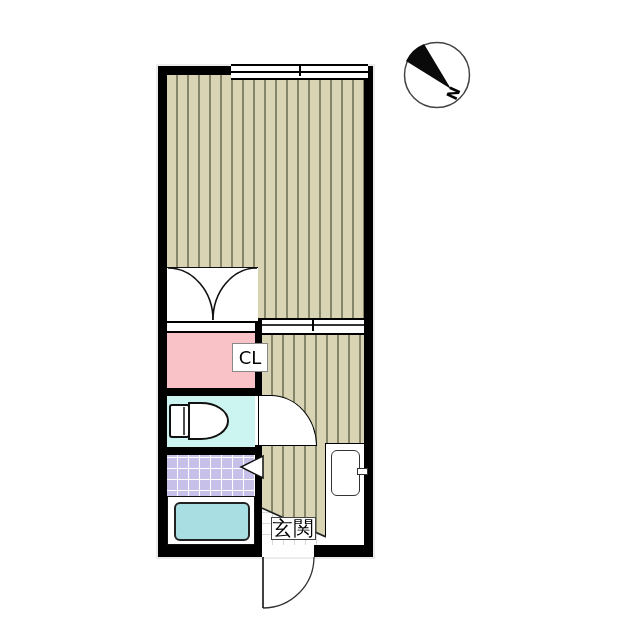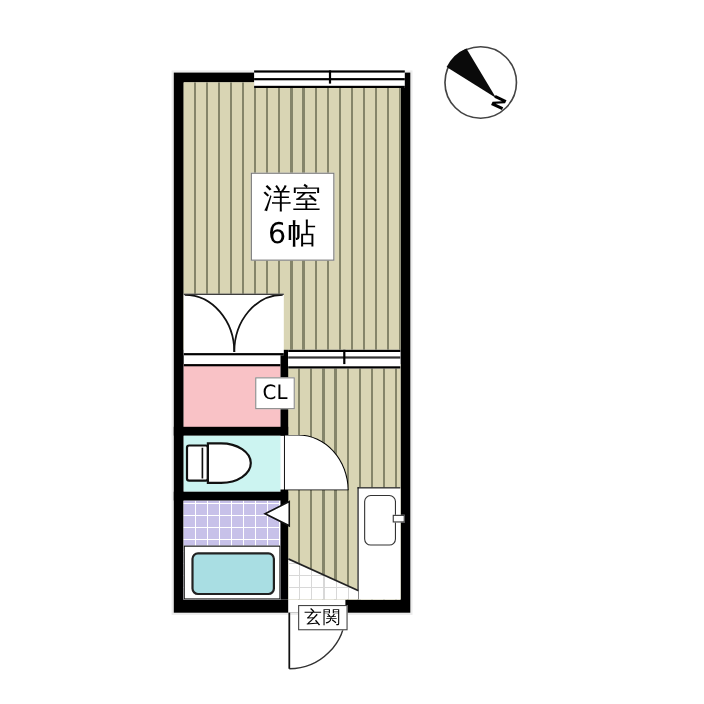--- a/index.html
+++ b/index.html
@@ -86,22 +86,22 @@
   .room-label{
     left:228px;top:157px;width:74px;height:78px;background:#fff;border:1px solid #777;
     display:flex;flex-direction:column;align-items:center;justify-content:center;
     font-size:26px;line-height:1.25;letter-spacing:1px;
   }
   .cl-label{
     left:194px;top:343px;width:34px;height:27px;background:#fff;border:1px solid #888;
     display:flex;align-items:center;justify-content:center;font-size:18px;margin-left:38px;
   }
   .genkan-label{
-    left:271px;top:550px;width:43px;height:21px;background:#fff;border:1px solid #444;
-    display:flex;justify-content:center;font-size:16px;letter-spacing:1px;
+    left:271px;top:517px;width:43px;height:21px;background:#fff;border:1px solid #444;
+    display:flex;align-items:center;justify-content:center;font-size:20px;letter-spacing:1px;
   }
 
   .compass{left:402px;top:40px;width:70px;height:70px;}
 </style>
 </head>
 <body>
 
 <div class="stage">
 
   <div class="abs building"></div>
@@ -168,24 +168,20 @@
   </div>
 
   <div class="abs entry-gap"></div>
   <div class="abs entry-door">
     <svg width="62" height="68" viewBox="0 0 62 68">
       <path d="M56,7 A51,51 0 0 1 5,58" fill="none" stroke="#333" stroke-width="1.3"></path>
       <line x1="5" y1="7" x2="5" y2="58" stroke="#111" stroke-width="1.6"></line>
     </svg>
   </div>
 
-  <div class="abs room-label">
-    <span>洋室</span>
-    <span>6帖</span>
-  </div>
   <div class="abs cl-label">
     <span>CL</span>
   </div>
   <div class="abs genkan-label">
     <span>玄関</span>
   </div>
 
   <div class="abs compass">
     <svg width="70" height="70" viewBox="0 0 70 70">
       <circle cx="35" cy="35" r="32.5" fill="none" stroke="#444" stroke-width="1.5"></circle>

